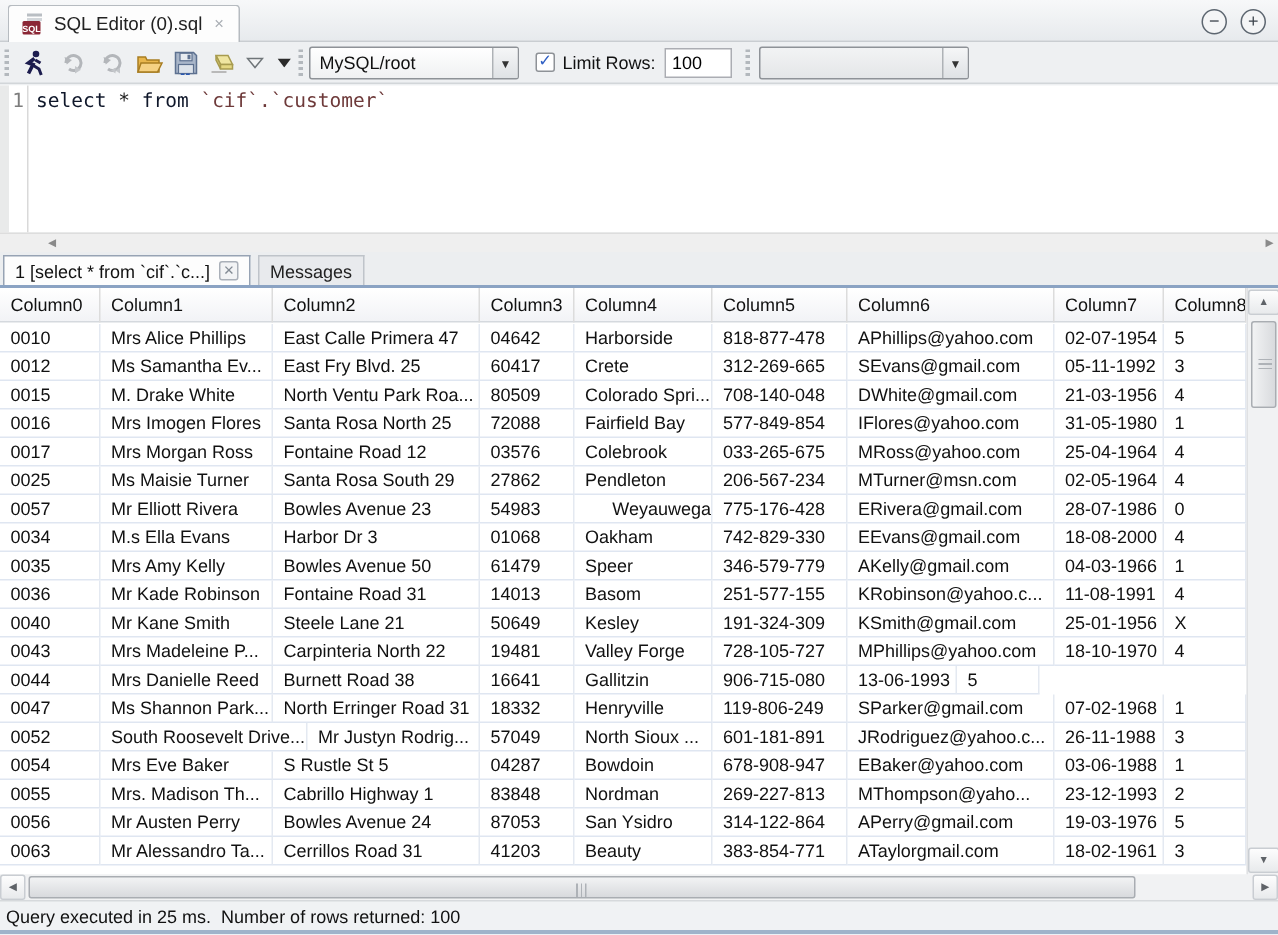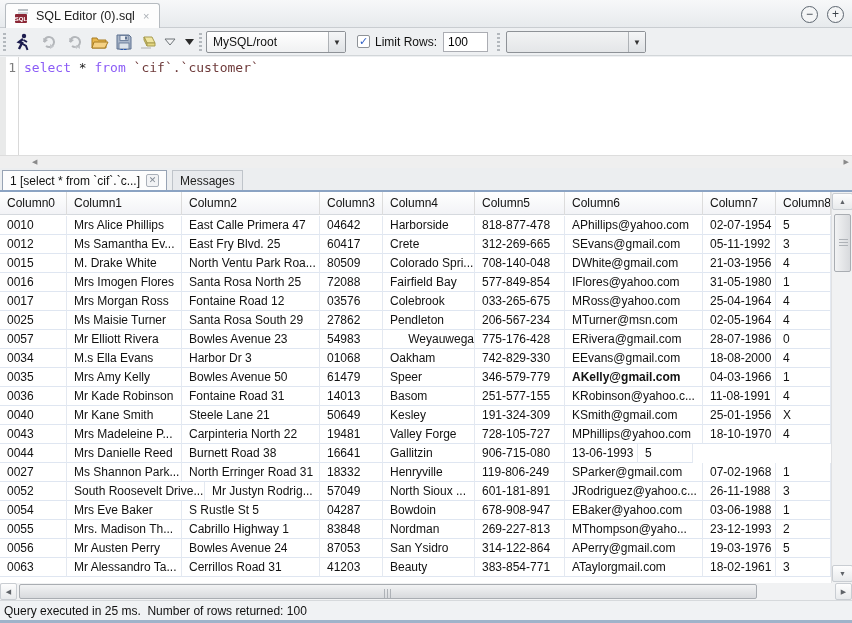--- a/index.html
+++ b/index.html
@@ -41,21 +41,21 @@
 
   
   #editor { position:absolute; left:0; top:57px; width:852px; height:98px; background:#ffffff; }
   #gutter-strip { position:absolute; left:0; top:0; width:6px; height:100%; background:#e9eaea; }
   #gutter { position:absolute; left:6px; top:0; width:13px; height:100%; background:#ffffff;
             border-right:1px solid #d9d9d9; }
   #line-number { position:absolute; right:2px; top:3px; color:#7d7d7d;
                  font-family:"DejaVu Sans Mono","Liberation Mono",monospace; font-size:13px; }
   #code-line { position:absolute; left:24px; top:3px; white-space:pre;
                font-family:"DejaVu Sans Mono","Liberation Mono",monospace; font-size:13px; }
-  .tok-kw { color:#8b5cf6; }
+  .tok-kw { color:#0f172a; }
   .tok-op { color:#222222; }
   .tok-ident { color:#6e3a3a; }
 
   #editor-hscroll { position:absolute; left:0; top:155px; width:852px; height:13px;
                     background:#efefef; border-top:1px solid #dddddd; }
   .sb-arrow { color:#8a8a8a; font-size:7px; position:absolute; top:2px; }
 
   
   #resultsbar { position:absolute; left:0; top:168px; width:852px; height:22px; background:#eceef0; }
   .rtab { position:absolute; top:2px; height:20px; display:flex; align-items:center; gap:6px;
@@ -332,21 +332,21 @@
           <div class="tcell" style="width: 73px;">18-08-2000</div>
           <div class="tcell" style="width: 55px;">4</div>
         </div>
         <div class="trow">
           <div class="tcell" style="width: 67px;">0035</div>
           <div class="tcell" style="width: 115px;">Mrs Amy Kelly</div>
           <div class="tcell" style="width: 138px;">Bowles Avenue 50</div>
           <div class="tcell" style="width: 63px;">61479</div>
           <div class="tcell" style="width: 92px;">Speer</div>
           <div class="tcell" style="width: 90px;">346-579-779</div>
-          <div class="tcell" style="width: 138px; font-weight: bold;">AKelly@gmail.com</div>
+          <div class="tcell" style="width: 138px;">AKelly@gmail.com</div>
           <div class="tcell" style="width: 73px;">04-03-1966</div>
           <div class="tcell" style="width: 55px;">1</div>
         </div>
         <div class="trow">
           <div class="tcell" style="width: 67px;">0036</div>
           <div class="tcell" style="width: 115px;">Mr Kade Robinson</div>
           <div class="tcell" style="width: 138px;">Fontaine Road 31</div>
           <div class="tcell" style="width: 63px;">14013</div>
           <div class="tcell" style="width: 92px;">Basom</div>
           <div class="tcell" style="width: 90px;">251-577-155</div>
@@ -380,21 +380,21 @@
           <div class="tcell" style="width: 67px;">0044</div>
           <div class="tcell" style="width: 115px;">Mrs Danielle Reed</div>
           <div class="tcell" style="width: 138px;">Burnett Road 38</div>
           <div class="tcell" style="width: 63px;">16641</div>
           <div class="tcell" style="width: 92px;">Gallitzin</div>
           <div class="tcell" style="width: 90px;">906-715-080</div>
           <div class="tcell" style="width: 73px;">13-06-1993</div>
           <div class="tcell" style="width: 55px;">5</div>
         </div>
         <div class="trow">
-          <div class="tcell" style="width: 67px;">0027</div>
+          <div class="tcell" style="width: 67px;">0047</div>
           <div class="tcell" style="width: 115px;">Ms Shannon Park...</div>
           <div class="tcell" style="width: 138px;">North Erringer Road 31</div>
           <div class="tcell" style="width: 63px;">18332</div>
           <div class="tcell" style="width: 92px;">Henryville</div>
           <div class="tcell" style="width: 90px;">119-806-249</div>
           <div class="tcell" style="width: 138px;">SParker@gmail.com</div>
           <div class="tcell" style="width: 73px;">07-02-1968</div>
           <div class="tcell" style="width: 55px;">1</div>
         </div>
         <div class="trow">

